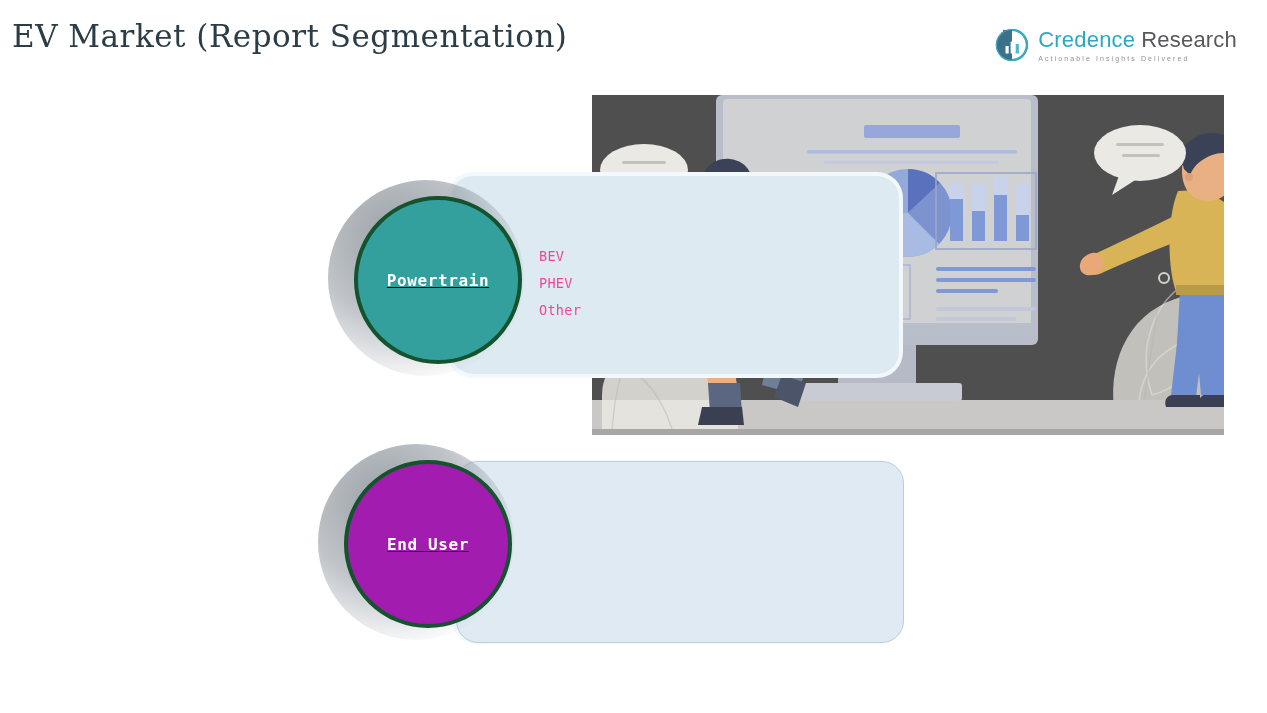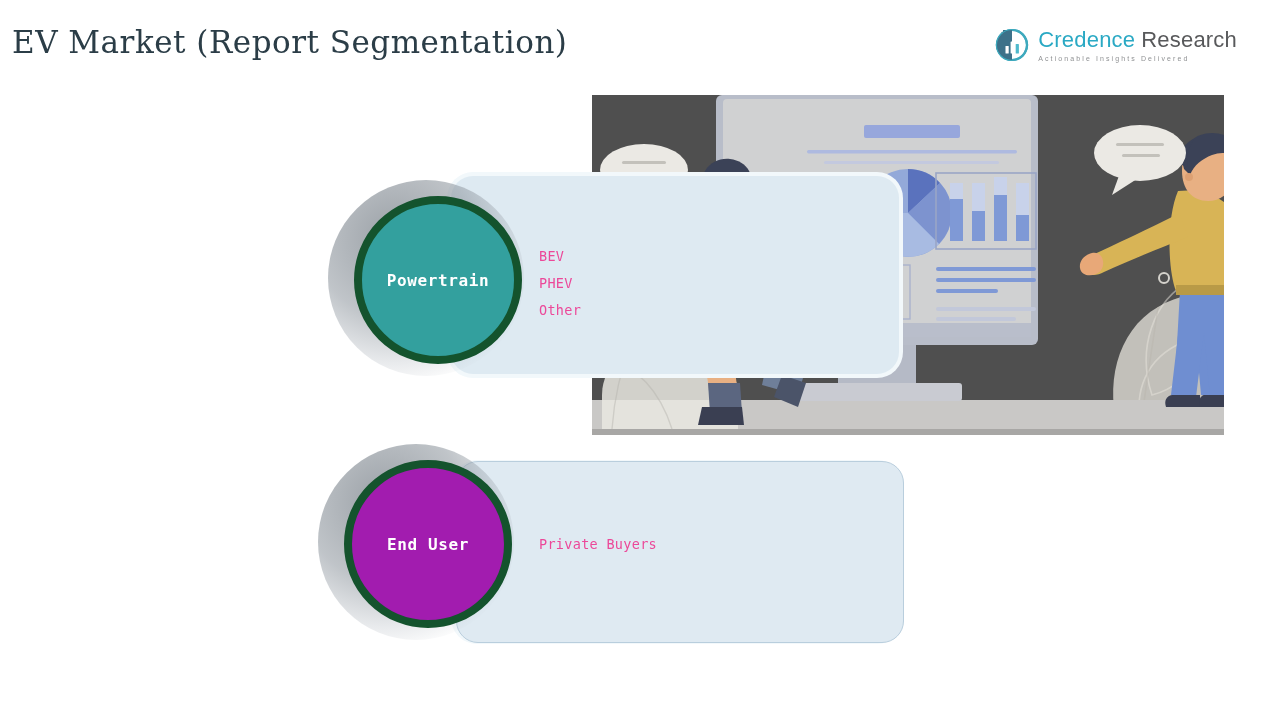--- a/index.html
+++ b/index.html
@@ -12,21 +12,21 @@
     height: 713px;
     position: relative;
     overflow: hidden;
     font-family: "DejaVu Sans Mono", "Liberation Mono", monospace;
   }
 
   
   #page-title {
     position: absolute;
     left: 12px;
-    top: 24px;
+    top: 18px;
     font-family: "DejaVu Serif", "Liberation Serif", serif;
     font-size: 31px;
     letter-spacing: 0.5px;
     color: #2b3d47;
     white-space: nowrap;
   }
 
   #brand-logo {
     position: absolute;
     right: 30px;
@@ -96,25 +96,26 @@
     border-radius: 50%;
     background: radial-gradient(circle at 34% 30%,
                 rgba(120,128,136,0.75) 0%,
                 rgba(140,148,156,0.55) 42%,
                 rgba(175,182,190,0.28) 66%,
                 rgba(255,255,255,0) 80%);
   }
   .seg-circle {
     position: absolute;
     border-radius: 50%;
-    border: 8px solid #14532d;
+    border: 4px solid #14532d;
     display: flex;
     align-items: center;
     justify-content: center;
     box-sizing: border-box;
+    text-decoration: underline;
   }
   .seg-circle-label {
     font-family: "DejaVu Sans Mono", "Liberation Mono", monospace;
     font-size: 16px;
     font-weight: bold;
     color: #ffffff;
     letter-spacing: 0.6px;
     white-space: nowrap;
   }
 </style>
@@ -298,21 +299,20 @@
   <div class="seg-circle" style="left:354px; top:196px; width:168px; height:168px; background:#33a09e;">
     <span class="seg-circle-label">Powertrain</span>
   </div>
 </div>
 
 <div class="segment">
   <div class="seg-panel halo" style="left:451px; top:460px; width:452px; height:184px;"></div>
   <div class="seg-panel with-border" style="left:456px; top:461px; width:446px; height:180px;"></div>
 
   <div class="seg-items" style="left:539px; top:531px;">
-    <div>Private Buyers</div>
   </div>
 
   <div class="seg-shadow" style="left:318px; top:444px; width:196px; height:196px;"></div>
 
   <div class="seg-circle" style="left:344px; top:460px; width:168px; height:168px; background:#a21caf;">
     <span class="seg-circle-label">End User</span>
   </div>
 </div>
 
 </body></html>

